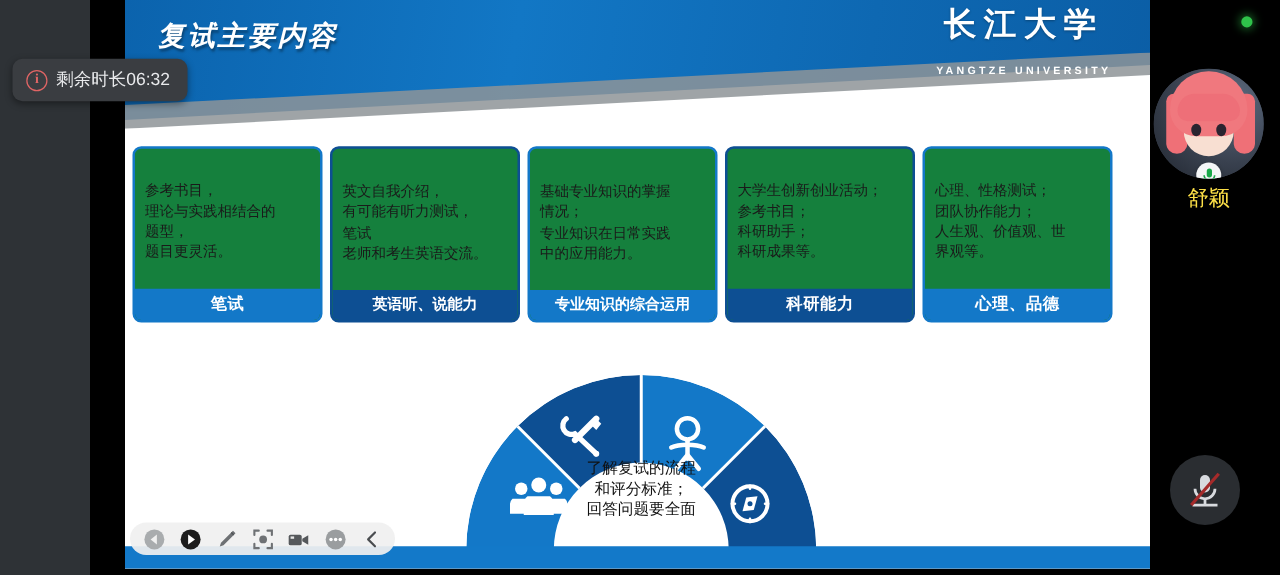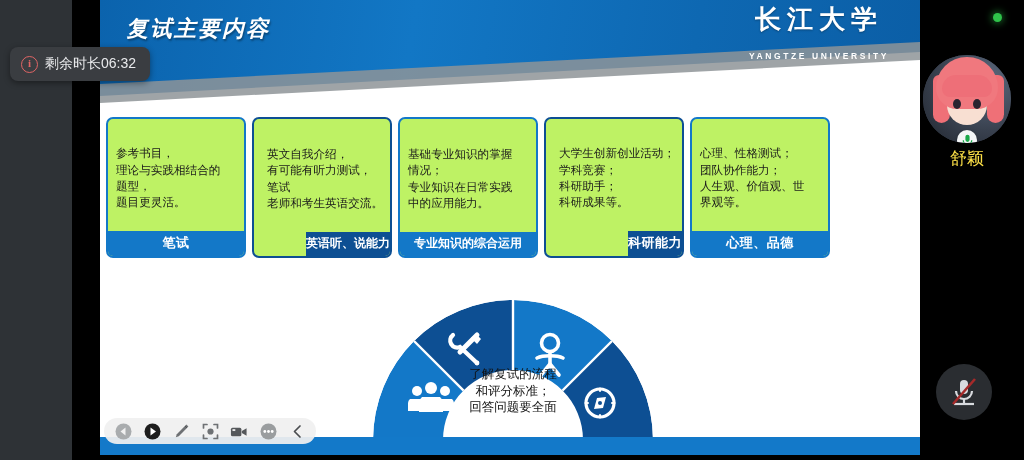--- a/index.html
+++ b/index.html
@@ -91,31 +91,31 @@
   
   .cards {
     position: absolute;
     left: 6px;
     top: 117px;
     width: 808px;
     display: flex;
     gap: 6px;
   }
   .card {
-    width: 140px;
+    width: 152px;
     border: 2px solid #1378c8;
     border-radius: 7px;
-    background: #bef264;
+    background: #15803d;
     overflow: hidden;
     display: flex;
     flex-direction: column;
     height: 141px;
     box-sizing: border-box;
   }
-  .card.navy { border-color: #0d4f93; align-items: flex-end; }
+  .card.navy { border-color: #0d4f93; }
   .card-body {
     flex: 1;
     padding: 8px 7px 2px 8px;
     font-size: 11.6px;
     line-height: 1.42;
     color: #1a1a1a;
     white-space: pre-line;
     display: flex;
     align-items: center;
   }
@@ -355,21 +355,21 @@
       <div class="card">
         <div class="card-body">基础专业知识的掌握
 情况；
 专业知识在日常实践
 中的应用能力。</div>
         <div class="card-foot tight">专业知识的综合运用</div>
       </div>
 
       <div class="card navy">
         <div class="card-body">大学生创新创业活动；
-学科竞赛；
+参考书目；
 科研助手；
 科研成果等。</div>
         <div class="card-foot">科研能力</div>
       </div>
 
       <div class="card">
         <div class="card-body">心理、性格测试；
 团队协作能力；
 人生观、价值观、世
 界观等。</div>

